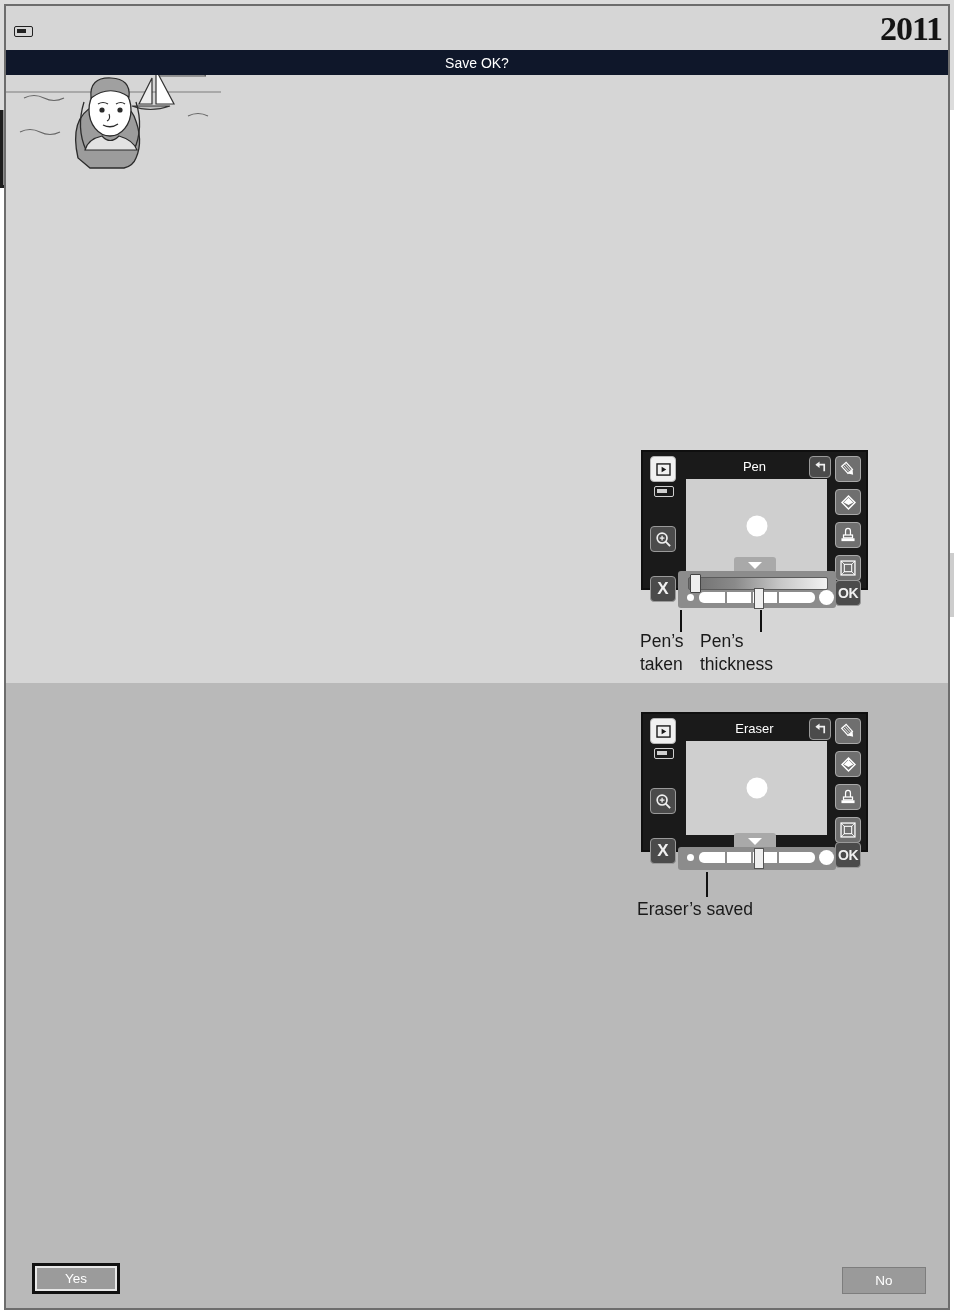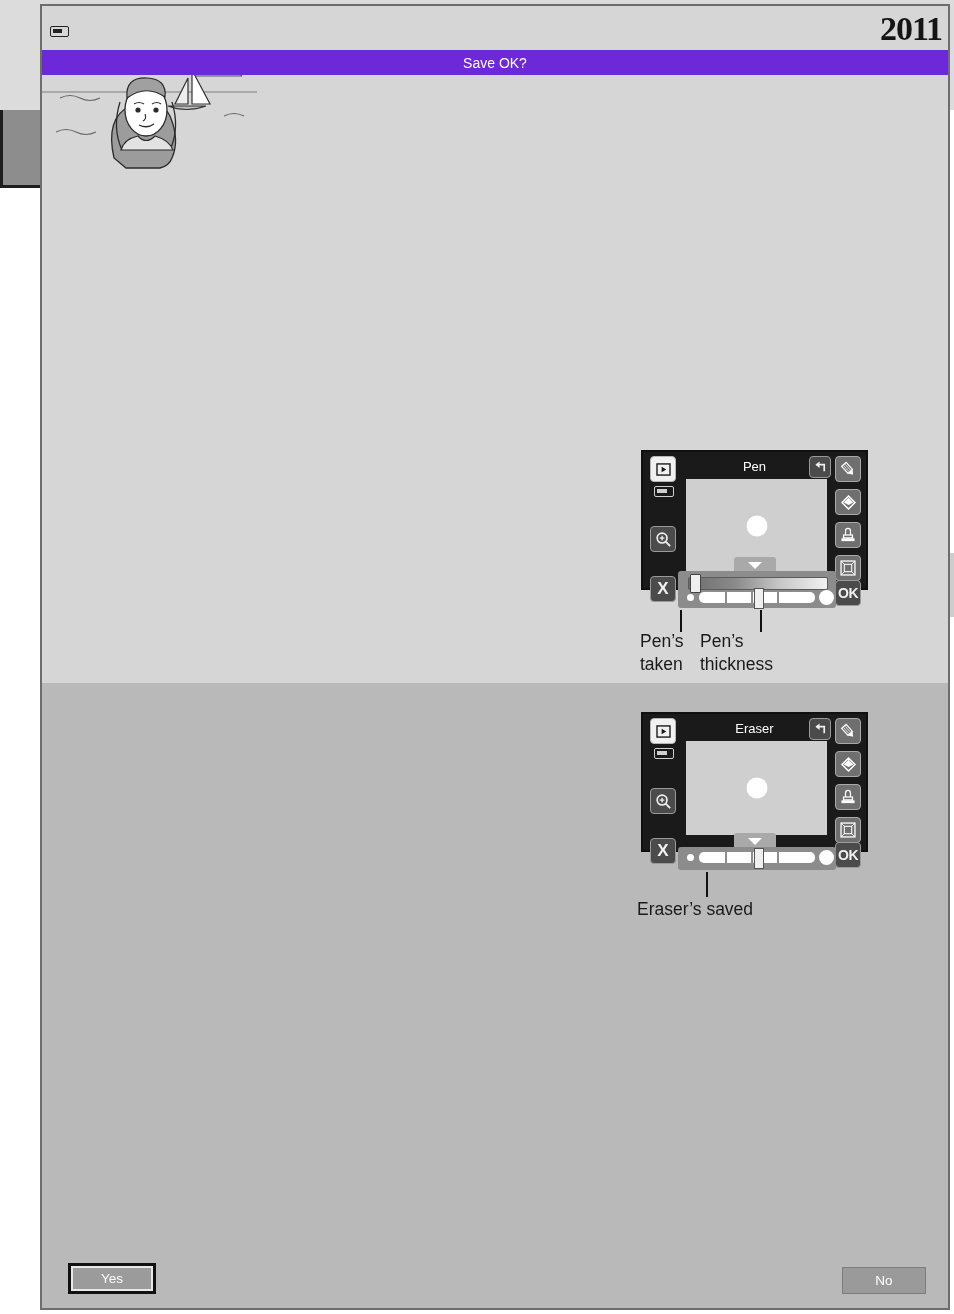--- a/index.html
+++ b/index.html
@@ -156,40 +156,39 @@
     width: 227px; height: 174px;
     border: 3px solid #1d1d1d;
     background: #8d8d8d;
     padding: 4px;
   }
   #lcd-save-inner {
     position:absolute; inset:4px;
     border: 2px solid #6d6d6d;
     background: #d2d2d2;
     overflow: hidden;
-    margin-left: 36px;
   }
   .sky { position:absolute; left:0; top:0; right:0; height:52%; background:#d6d6d6; }
   .sea { position:absolute; left:0; bottom:0; right:0; height:48%; background:#b9b9b9; }
   #year-text {
     position:absolute; right:6px; top:4px;
     font-size:34px; font-weight:bold; color:#141414;
     font-family:"Liberation Serif", serif; letter-spacing:-1px;
   }
   #batt-icon {
     position:absolute; left:8px; top:20px;
     width:17px; height:9px; border:1.5px solid #222; border-radius:2px;
   }
   #batt-icon:after{
     content:""; position:absolute; left:2px; top:1.5px; width:9px; height:4px;
     background:#222;
   }
   #save-banner {
     position:absolute; left:0; right:0; top:44px; height:25px;
-    background:#6d28d9; display:flex; align-items:center; justify-content:center;
+    background:#0f172a; display:flex; align-items:center; justify-content:center;
   }
   #save-banner span{ color:#fff; font-size:14px; }
   .yn-btn {
     position:absolute; bottom:14px; height:25px; width:82px;
     background:#9a9a9a; color:#fff; font-size:13.5px;
     display:flex; align-items:center; justify-content:center;
     border:1px solid #7d7d7d;
   }
   #btn-yes { left:26px; background:#9b9b9b; border:3px solid #111; box-shadow: inset 0 0 0 2px #e8e8e8; }
   #btn-no { right:22px; }

